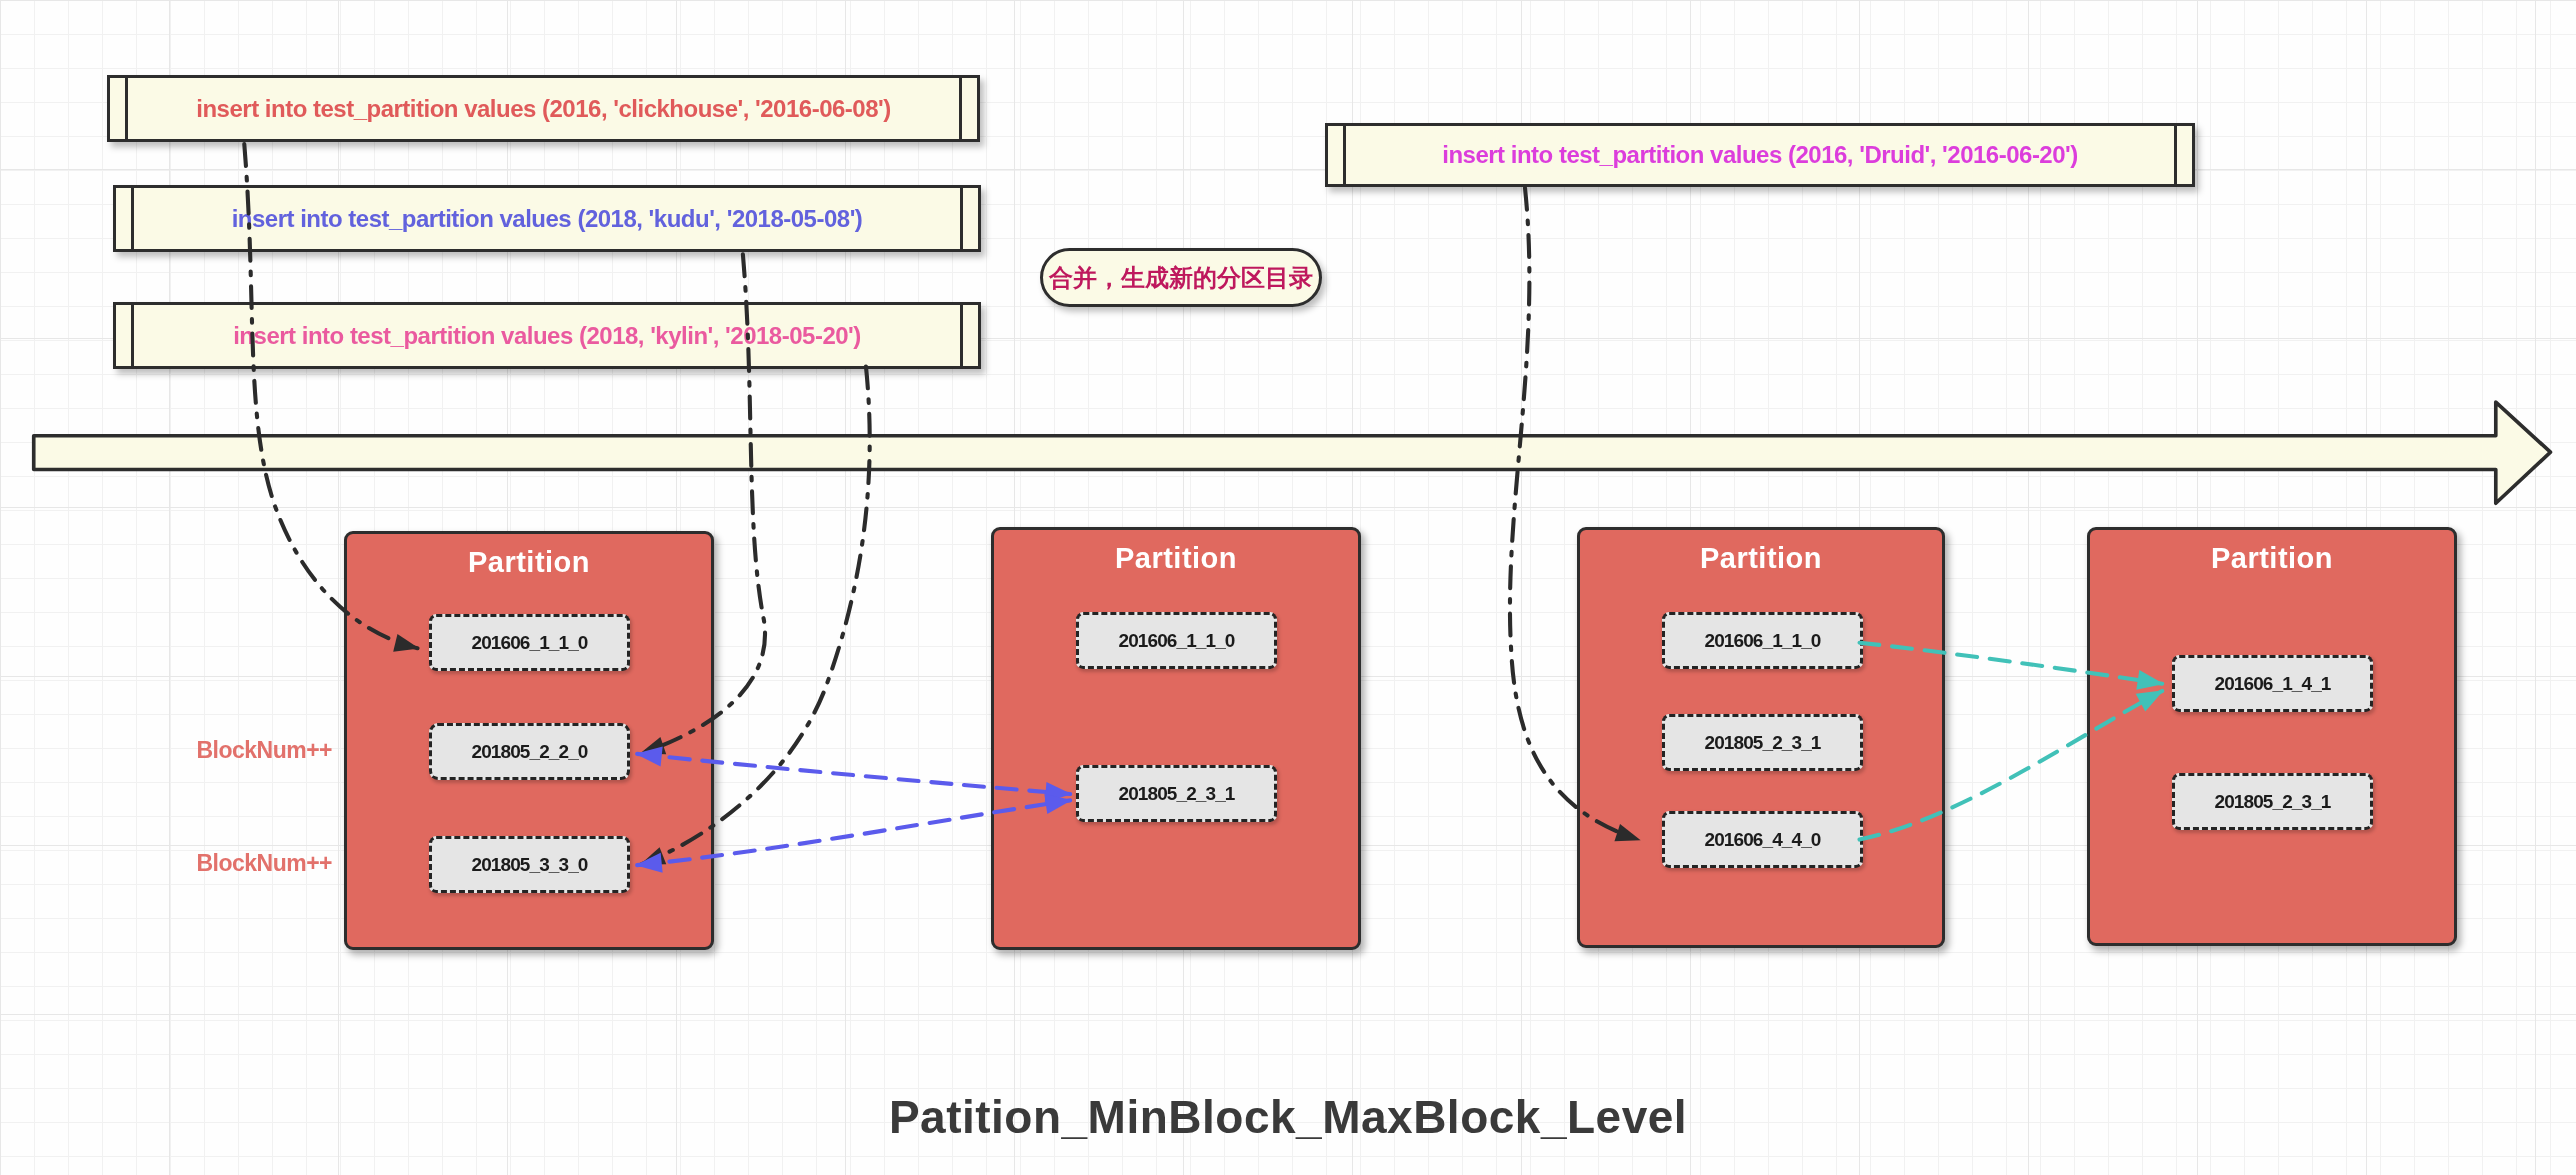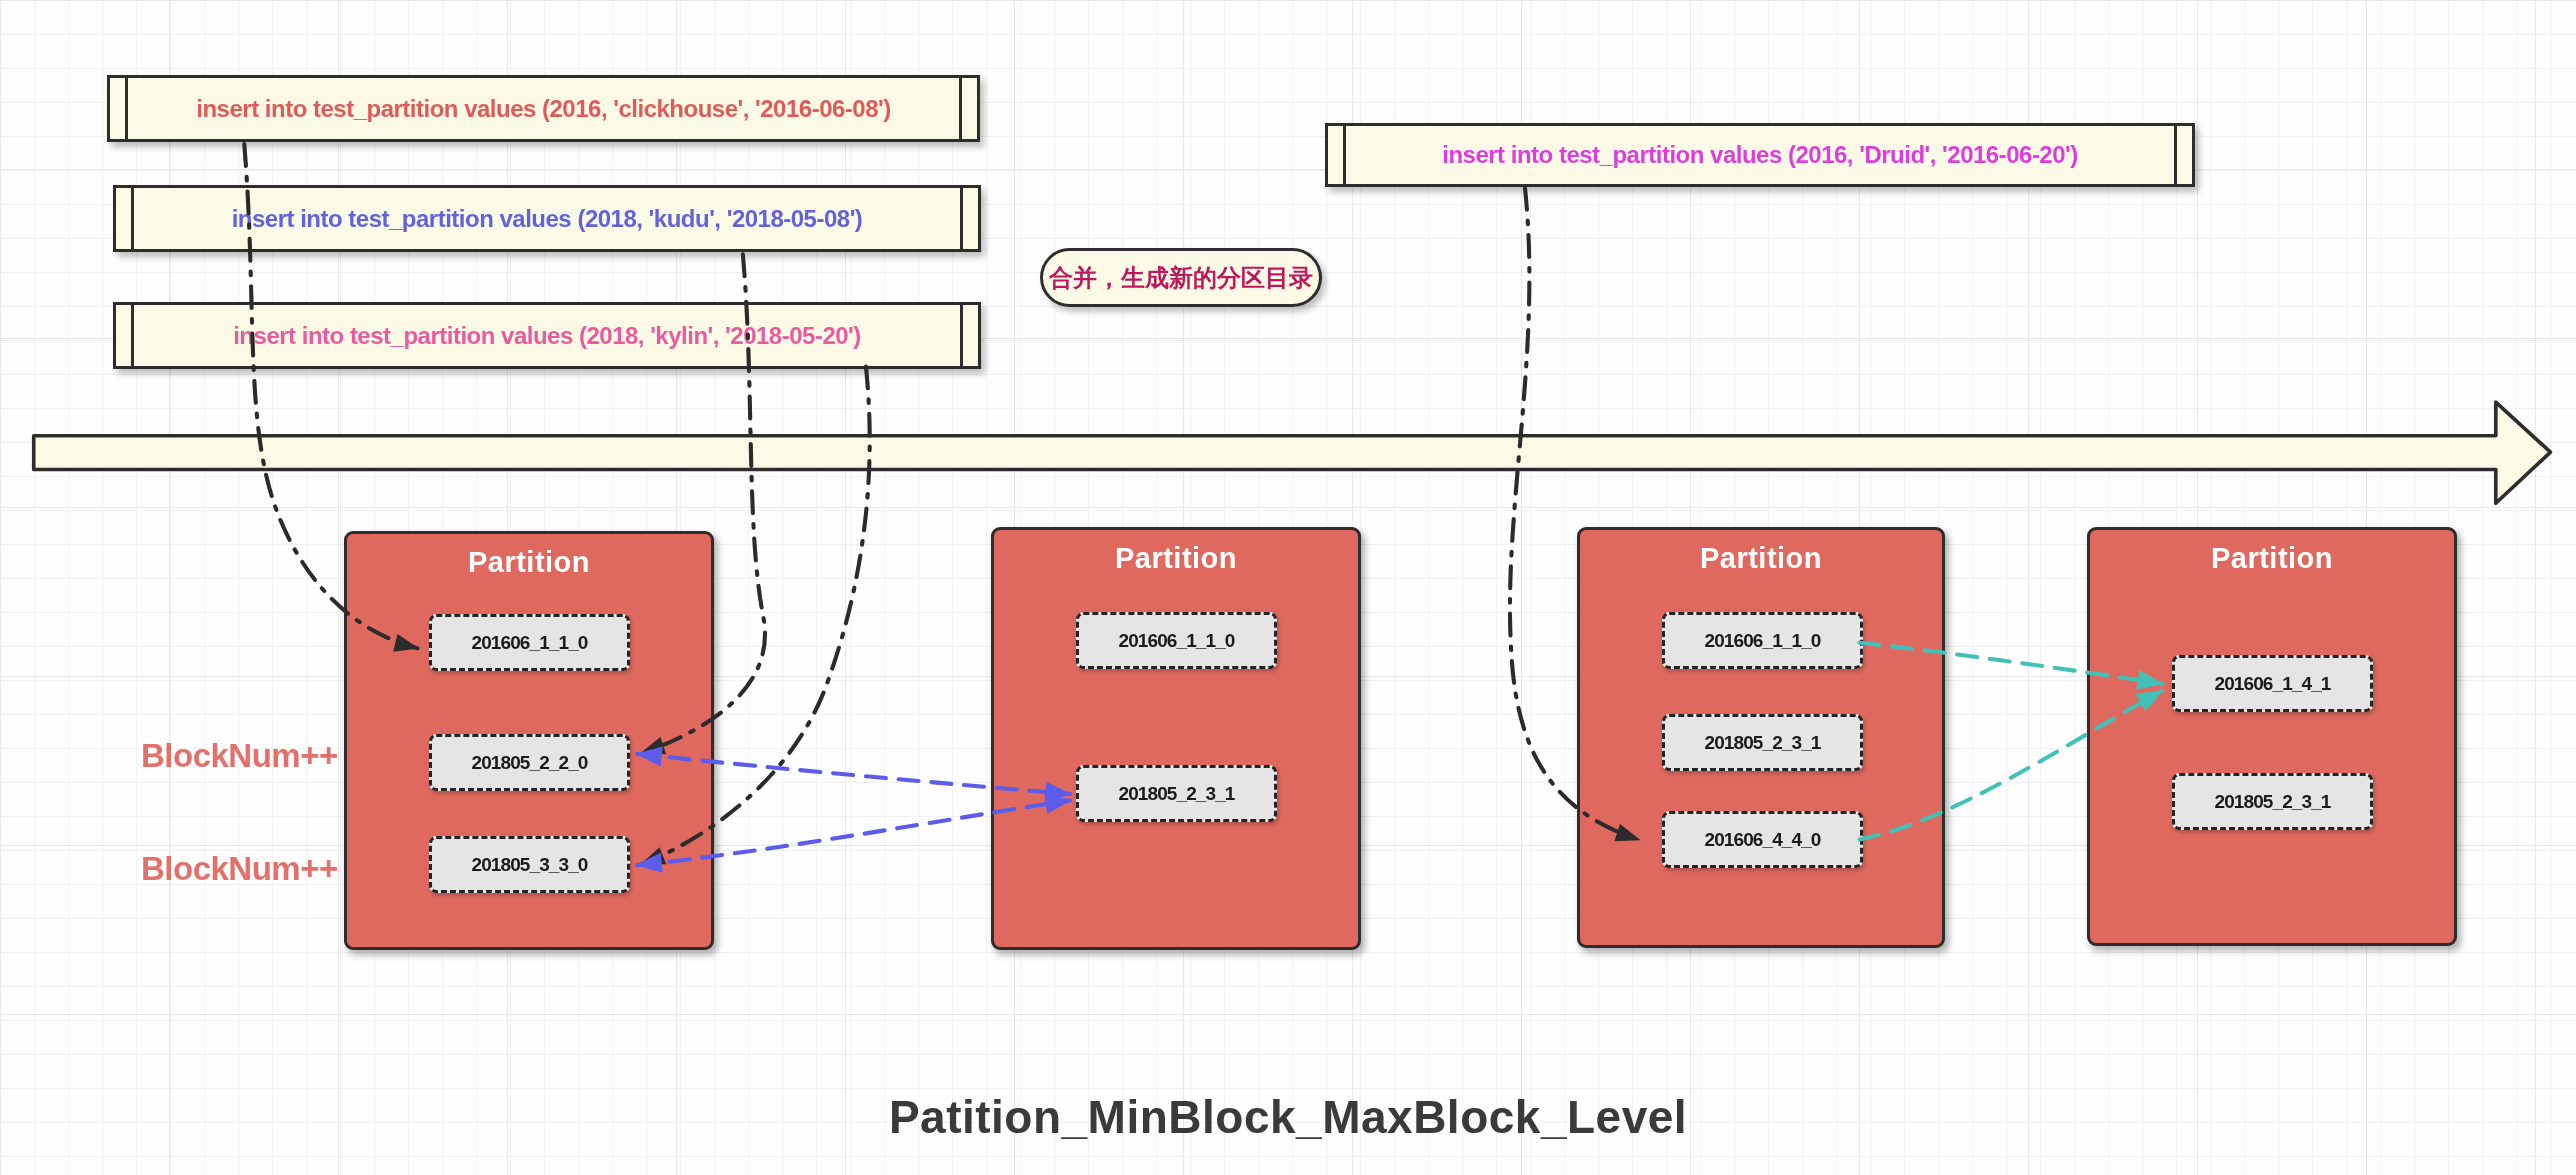--- a/index.html
+++ b/index.html
@@ -33,21 +33,21 @@
     box-shadow:3.6px 4.6px 7.3px rgba(0,0,0,0.3);
   }
   .ptitle{margin-top:12px;text-align:center;color:#ffffff;font-weight:bold;font-size:29px;letter-spacing:0.5px;}
   .block{
     position:absolute;box-sizing:border-box;left:82px;width:201px;height:57px;
     background:#e5e5e5;border:3.6px dashed #242424;border-radius:7.3px;
     display:flex;align-items:center;justify-content:center;
     font-weight:bold;font-size:19px;letter-spacing:-0.9px;color:#1b1b1b;
     box-shadow:1.8px 2.7px 3.6px rgba(0,0,0,0.2);
   }
-  .bn{position:absolute;width:191px;text-align:right;font-weight:bold;font-size:33px;letter-spacing:-0.5px;}
+  .bn{position:absolute;width:191px;text-align:right;font-weight:bold;font-size:23px;letter-spacing:-0.5px;}
   .timeline-label{position:absolute;font-weight:bold;font-size:25.5px;letter-spacing:2.7px;white-space:nowrap;}
   .footer{position:absolute;left:0;right:0;text-align:center;font-weight:bold;font-size:46px;letter-spacing:0.5px;}
   svg.arrows{position:absolute;left:0;top:0;pointer-events:none;}
 </style>
 </head>
 <body>
 
 <div class="canvas">
 
   <div class="shape insert-box" style="left:107px;top:75px;width:873px;height:67px;">
@@ -69,21 +69,21 @@
     <div class="vline l"></div>
     <div class="vline r"></div>
     <span class="txt" style="color: rgb(220, 61, 220);">insert into test_partition values (2016, 'Druid', '2016-06-20')</span>
   </div>
 
   <div class="shape note" style="left: 1040px; top: 248px; width: 282px; height: 59px; color: #be185d;">合并，生成新的分区目录</div>
 
   <div class="partition" style="left:344px;top:531px;width:370px;height:419px;">
     <div class="ptitle">Partition</div>
     <div class="block" style="top:80px;">201606_1_1_0</div>
-    <div class="block" style="top:200px;">201805_2_2_0</div>
+    <div class="block" style="top:189px;border-radius:9px;">201805_2_2_0</div>
     <div class="block" style="top:302px;">201805_3_3_0</div>
   </div>
   <div class="partition" style="left:991px;top:527px;width:370px;height:423px;">
     <div class="ptitle">Partition</div>
     <div class="block" style="top:82px;">201606_1_1_0</div>
     <div class="block" style="top:235px;">201805_2_3_1</div>
   </div>
   <div class="partition" style="left:1577px;top:527px;width:368px;height:421px;">
     <div class="ptitle">Partition</div>
     <div class="block" style="top:82px;">201606_1_1_0</div>

